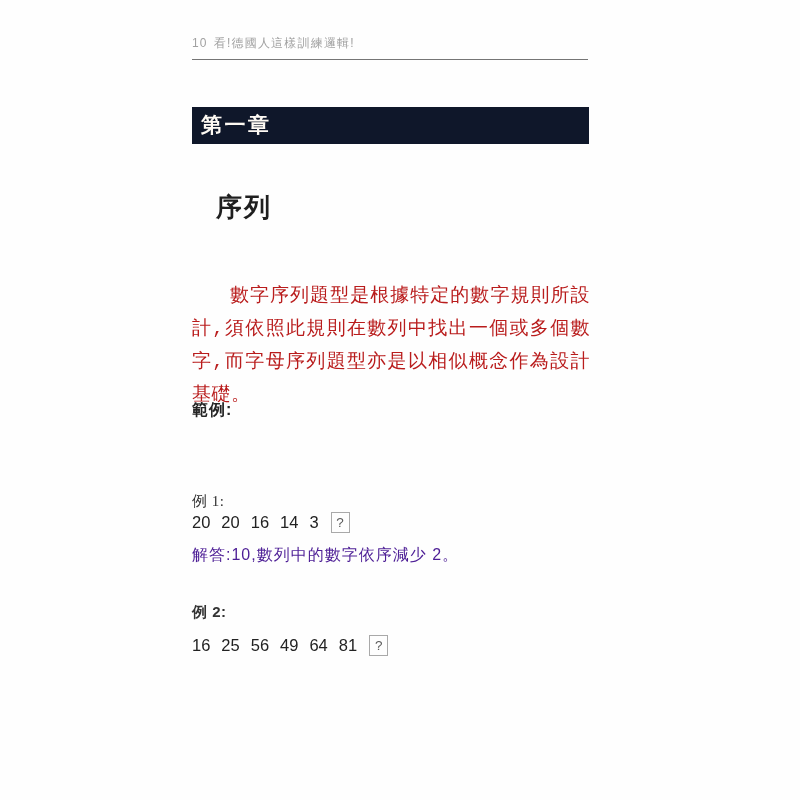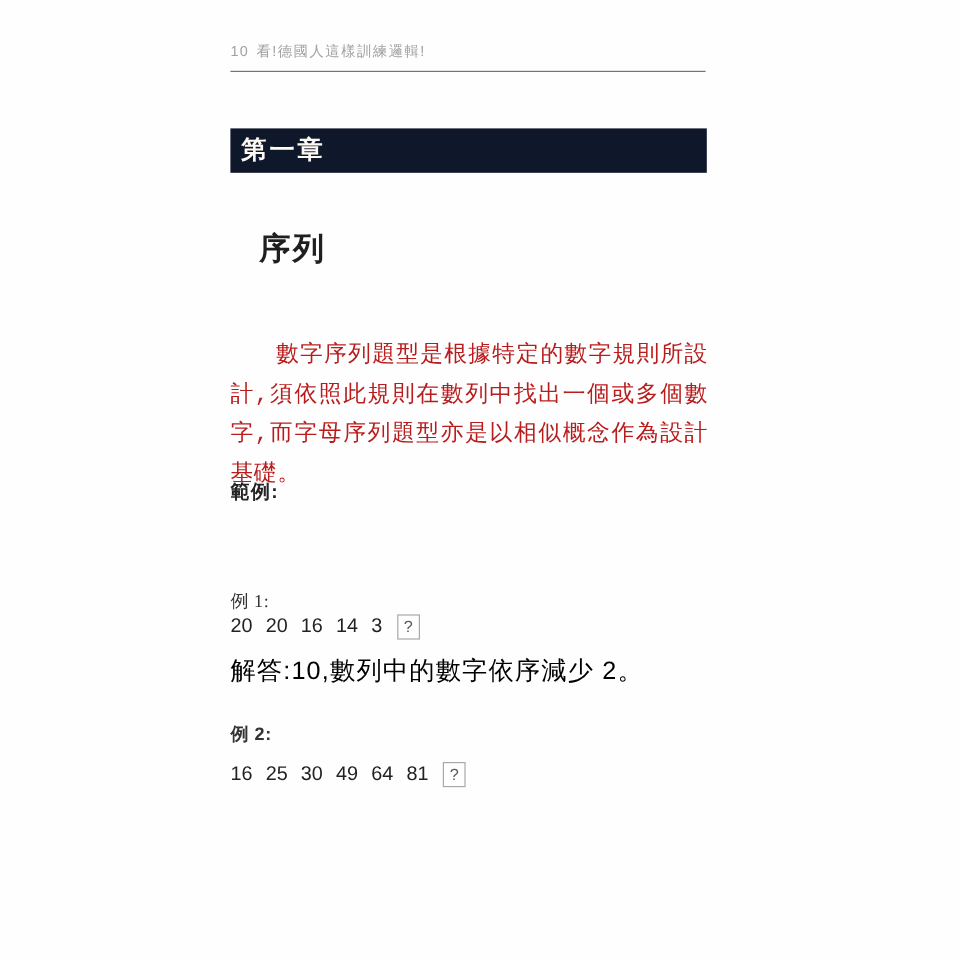--- a/index.html
+++ b/index.html
@@ -73,21 +73,21 @@
   .seq-num { display:inline-block;text-align:center; }
   .q-box {
     width:19px; height:21px; margin-left:1px;
     border:1.5px solid #a9a9a9;
     display:flex; align-items:center; justify-content:center;
     font-size:13.5px; color:#5a5a5a;
   }
 
   .answer {
     position:absolute; left:192px;
-    font-size:21px; color:#000000; letter-spacing:1px;
+    font-size:16px; color:#4c1d95; letter-spacing:1px;
   }
   .ex1-answer { top:545px; }
   .ex2-answer { top:662px; }
 </style>
 </head>
 <body>
 
 <div class="page">
 
   <div class="header-bar">
@@ -115,21 +115,21 @@
       </span>
     <span class="q-box">?</span>
   </div>
   <div class="answer ex1-answer">解答:10,數列中的數字依序減少 2。</div>
 
   <div class="ex-label ex2-label">例 2:</div>
   <div class="seq-row ex2-seq">
     <span class="seq-nums" style="display:flex;gap:11px;">
         <span class="seq-num">16</span>
         <span class="seq-num">25</span>
-        <span class="seq-num">30</span>
+        <span class="seq-num">56</span>
         <span class="seq-num">49</span>
         <span class="seq-num">64</span>
         <span class="seq-num">81</span>
       </span>
     <span class="q-box">?</span>
   </div>
 
 </div>
 
 </body></html>

